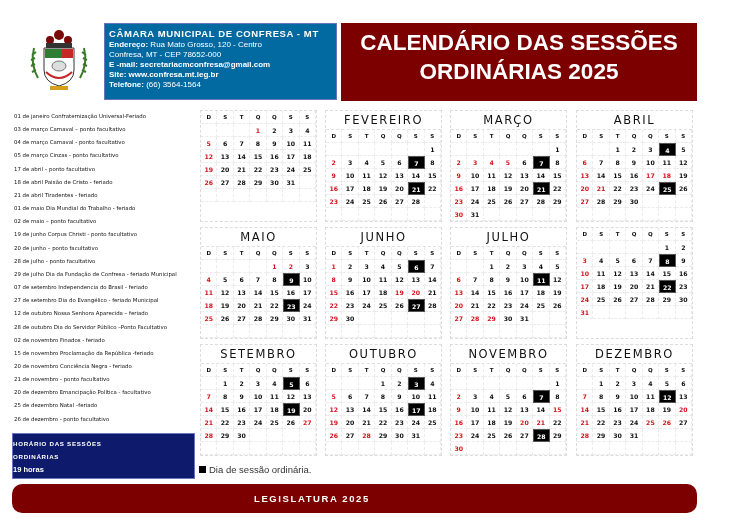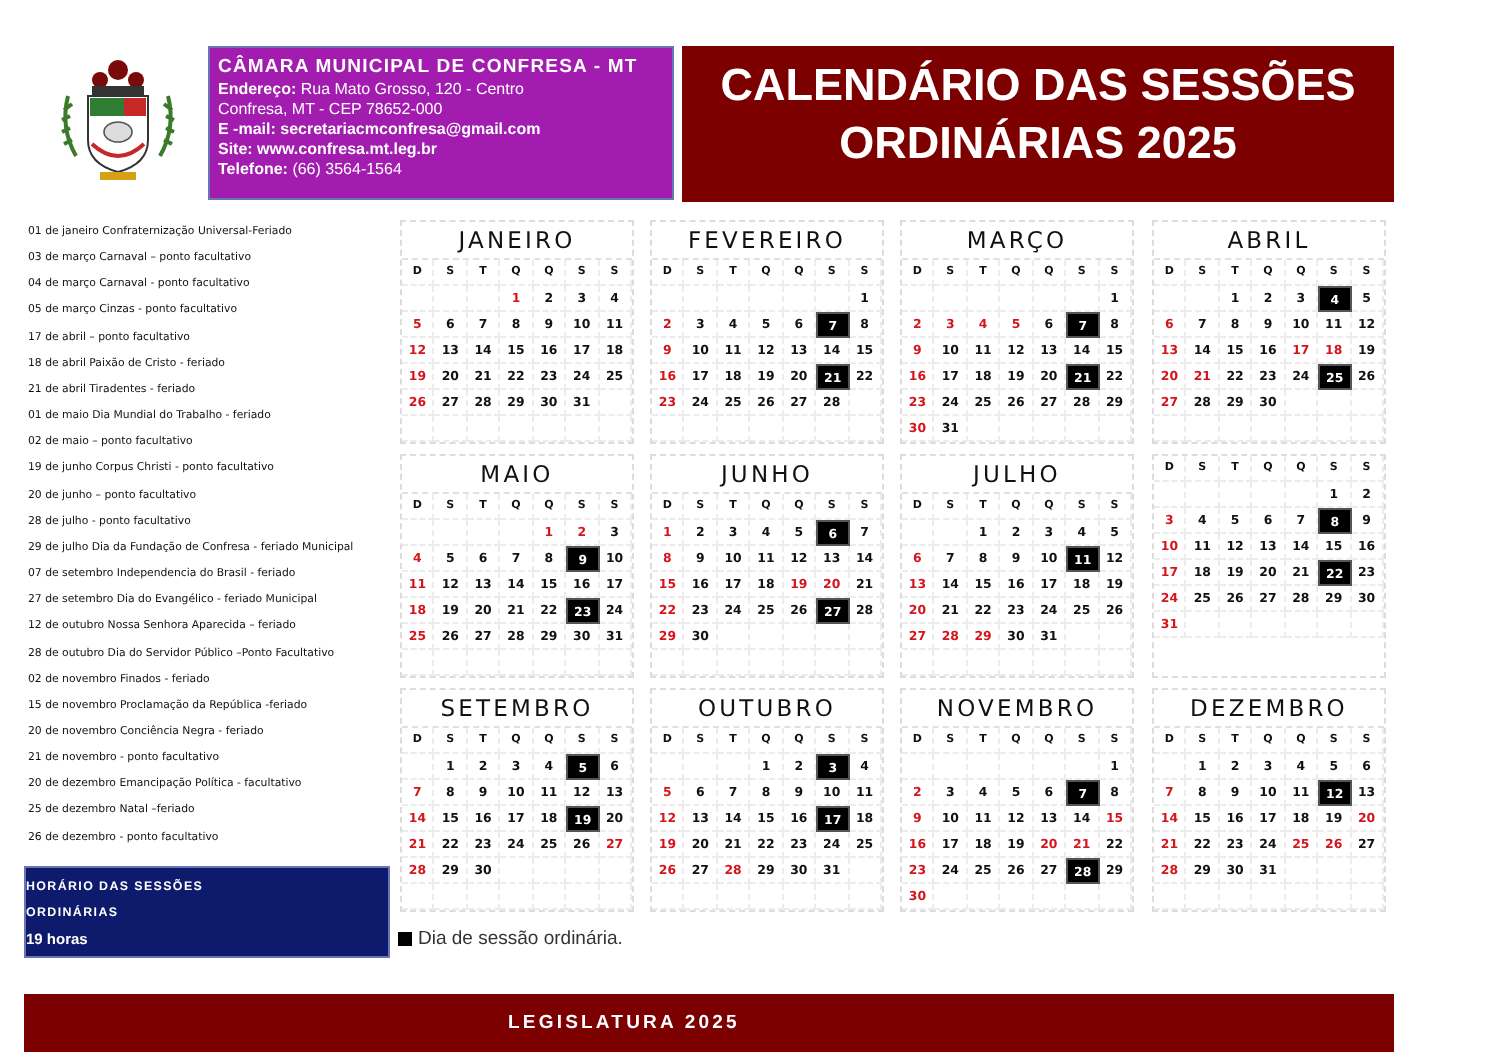--- a/index.html
+++ b/index.html
@@ -3,21 +3,21 @@
 <meta charset="utf-8">
 <style>
   * { box-sizing: border-box; margin: 0; padding: 0; }
   html, body { width: 750px; height: 530px; background: #ffffff; overflow: hidden; }
   body { position: relative; font-family: "Liberation Sans", sans-serif; color: #111; }
 
   .logo { position: absolute; left: 28px; top: 26px; width: 62px; height: 68px; }
 
   .info-box {
     position: absolute; left: 104px; top: 23px; width: 233px; height: 77px;
-    background: #a21caf; border: 1px solid #6a74b8; color: #fff;
+    background: #0369a1; border: 1px solid #6a74b8; color: #fff;
     padding: 4px 0 0 4px; font-size: 8px; line-height: 10px;
   }
   .info-box .title { font-weight: bold; font-size: 9.5px; letter-spacing: 0.6px; line-height: 12px; }
   .info-box b { font-weight: bold; }
 
   .title-box {
     position: absolute; left: 341px; top: 23px; width: 356px; height: 78px;
     background: #7d0000; color: #fff; text-align: center;
     font-weight: bold; font-size: 22.5px; line-height: 29px; padding-top: 5px;
   }
@@ -52,23 +52,23 @@
     position: absolute; left: 12px; top: 433px; width: 183px; height: 46px;
     background: #0e1a6b; border: 1px solid #6a74b8; color: #fff; text-align: left;
   }
   .schedule .s1 { font-size: 6.2px; font-weight: bold; letter-spacing: 0.7px; margin-top: 3px; line-height: 13px; }
   .schedule .s2 { font-size: 7.5px; font-weight: bold; line-height: 13px; margin-top: 0px; }
 
   .legend { position: absolute; left: 199px; top: 464px; font-size: 9.5px; color: #333; display: flex; align-items: center; justify-content: center; }
   .legend .sq { width: 7px; height: 7px; background: #000; margin-right: 3px; display: inline-block; }
 
   .footer {
-    position: absolute; left: 12px; top: 497px; width: 685px; height: 29px;
+    position: absolute; left: 12px; top: 484px; width: 685px; height: 29px;
     background: #7d0000; color: #fff; font-weight: bold; font-size: 9.5px;
-    letter-spacing: 1.6px; line-height: 29px; padding-left: 242px;
+    letter-spacing: 1.6px; line-height: 29px; padding-left: 242px; border-radius: 10px;
   }
 </style>
 </head>
 <body>
 
 <div class="logo">
   <svg width="62" height="68" viewBox="0 0 62 68">
     <path d="M6 22 Q2 38 10 52 M8 26 l-4 3 M7 32 l-4 2 M7 38 l-4 2 M8 44 l-4 2" stroke="#3a7a2a" stroke-width="2" fill="none"></path>
     <path d="M56 22 Q60 38 52 52 M54 26 l4 3 M55 32 l4 2 M55 38 l4 2 M54 44 l4 2" stroke="#3a7a2a" stroke-width="2" fill="none"></path>
     <circle cx="31" cy="9" r="5" fill="#7a0a0a"></circle>
@@ -120,21 +120,20 @@
     <div class="h">15 de novembro Proclamação da República  -feriado</div>
     <div class="h">20 de novembro Conciência Negra - feriado</div>
     <div class="h">21 de novembro - ponto facultativo</div>
     <div class="h">20 de dezembro Emancipação Política - facultativo</div>
     <div class="h">25 de dezembro Natal –feriado</div>
     <div class="h">26 de dezembro - ponto facultativo</div>
   </div>
 
 <div class="months" id="months">
     <div class="month" style="left: 0px; top: 0px;">
-      <div class="mname">JANEIRO</div>
       <div class="grid">
         <div class="cell hd">D</div>
         <div class="cell hd">S</div>
         <div class="cell hd">T</div>
         <div class="cell hd">Q</div>
         <div class="cell hd">Q</div>
         <div class="cell hd">S</div>
         <div class="cell hd">S</div>
         <div class="cell"></div>
         <div class="cell"></div>

